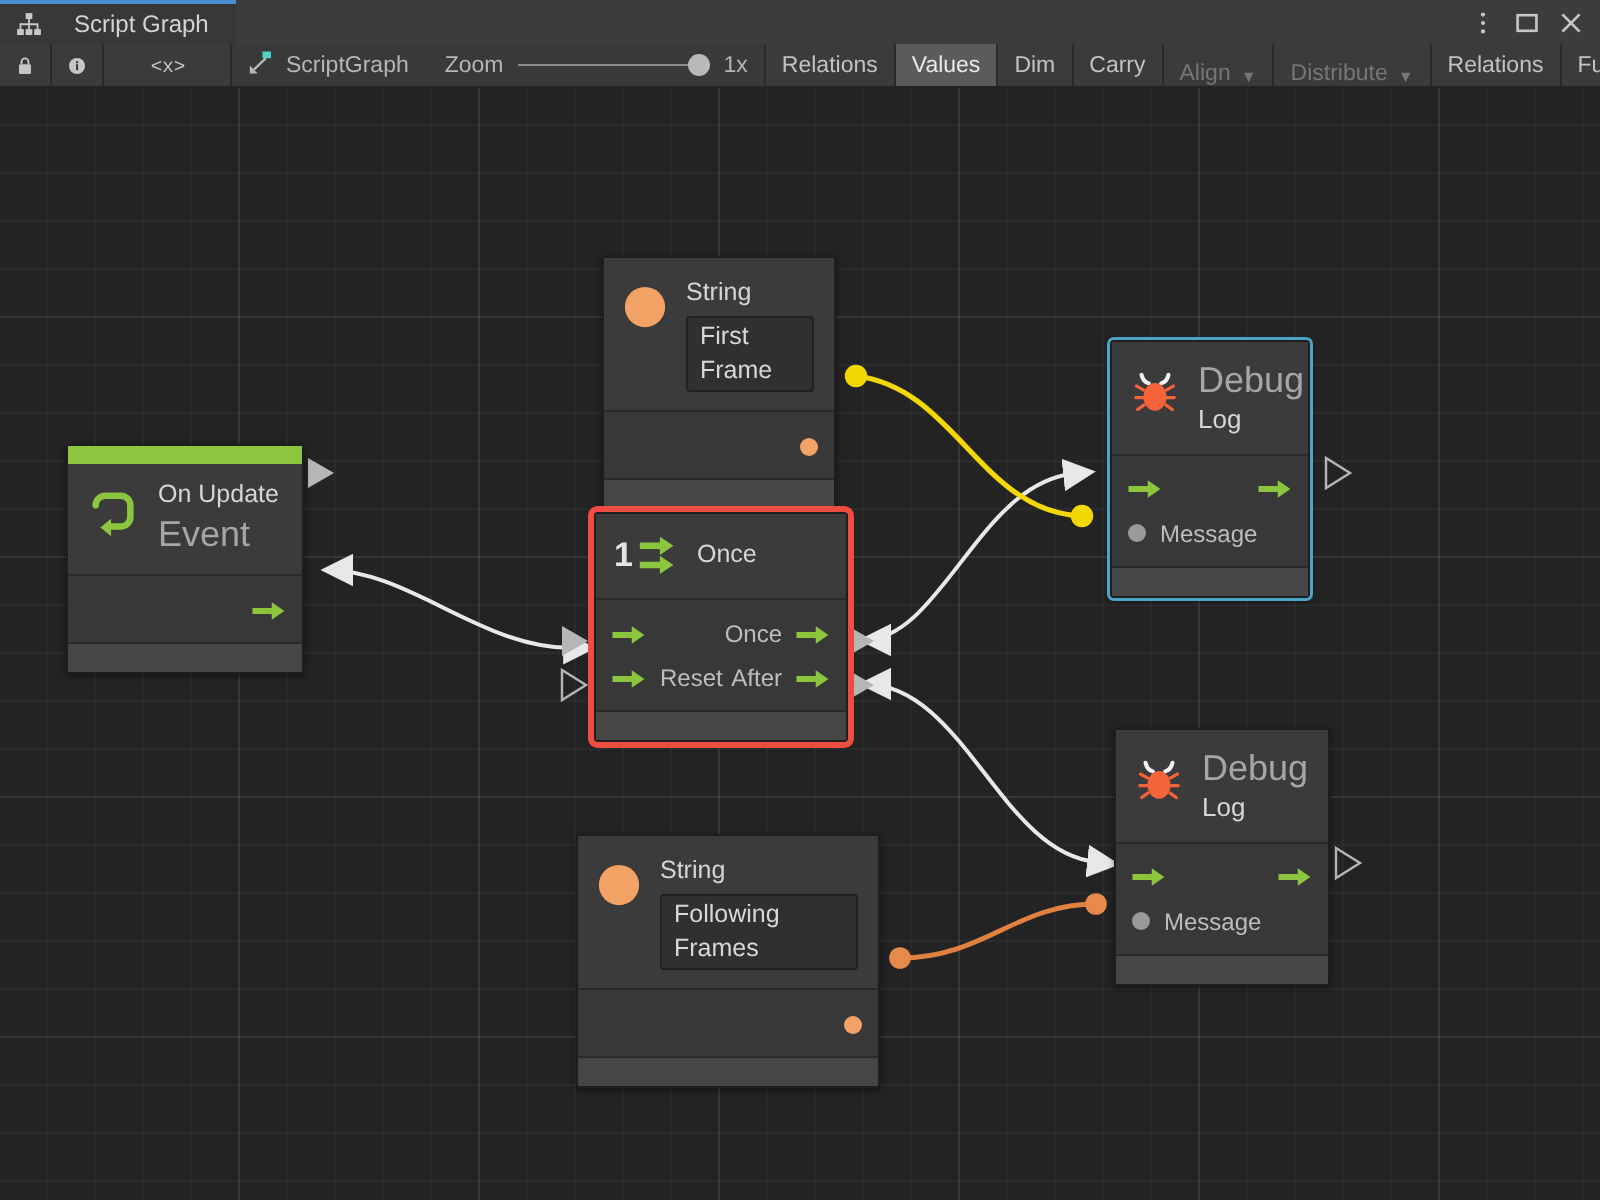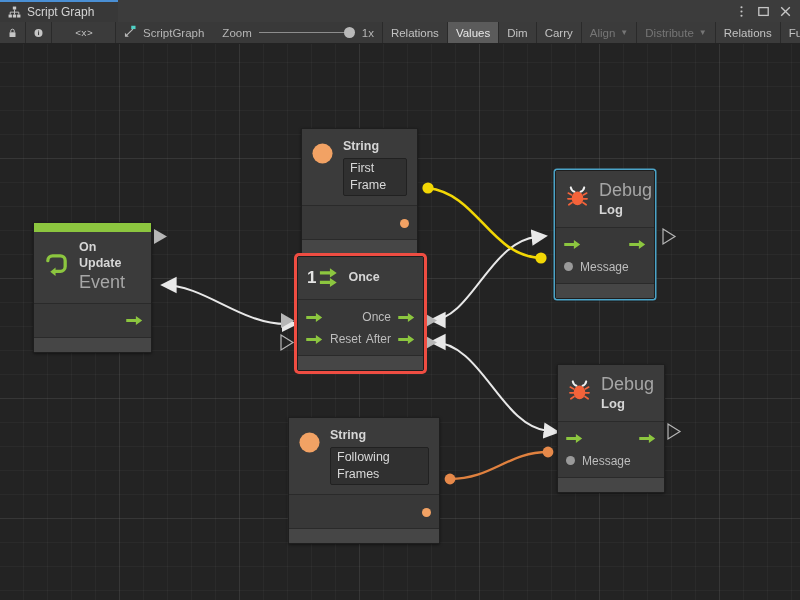--- a/index.html
+++ b/index.html
@@ -16,21 +16,21 @@
 
   
   .tabbar {
     position:absolute; top:0; left:0; width:800px; height:22px;
     background:#3c3c3c;
     display:flex; align-items:flex-end;
   }
   .tab {
     position:relative;
     height:22px; padding:0 14px 0 8px;
-    display:flex; align-items:center; gap:6px;
+    display:flex; align-items:center; gap:16px;
     background:#383838;
     color:#d2d2d2; font-size:12px;
     border-top:2px solid #4a8fd4;
     min-width:118px;
   }
   .tab-icon { width:13px; height:13px; display:block; flex:0 0 auto; }
   .tab-label { white-space:nowrap; font-size:12px; color:#d4d4d4; }
 
   .winctl {
     position:absolute; right:4px; top:0; height:22px;
@@ -51,21 +51,21 @@
     display:flex; align-items:center; justify-content:center;
     padding:0 8px;
     border-right:1px solid #2a2a2a;
     color:#c2c2c2;
     background:#3b3b3b;
     white-space:nowrap;
   }
   .tbtn.icon { min-width:26px; }
   .tbtn.wide { min-width:64px; }
   .tbtn.active { background:#5b5b5b; color:#e8e8e8; }
-  .tbtn.dim { color:#767676; }
+  .tbtn.dim { color:#767676;align-items:flex-end; }
   .tbtn.sep-left { border-left:1px solid #2a2a2a;text-align:center; }
 
   .graphname {
     display:flex; align-items:center; gap:6px;
     padding:0 10px 0 8px; color:#b6b6b6;
   }
   .zoomgrp { display:flex; align-items:center; gap:7px; padding:0 8px; }
   .zoom-label { color:#b6b6b6; }
   .slider { position:relative; width:96px; height:14px; display:flex; align-items:center; }
   .slider-track { position:absolute; left:0; right:0; height:1.5px; background:#8d8d8d; }
@@ -101,21 +101,21 @@
     border:1px solid #1e1e1e;
     border-radius:2px;
     box-shadow:0 1px 3px rgba(0,0,0,.45);
   }
   .node-accent { height:9px; width:100%; }
   .node-head {
     display:flex; align-items:center; gap:9px;
     padding:8px 10px 9px 9px;
     background:#3b3b3b;
   }
-  .node-title { font-size:12.5px; color:#d6d6d6; line-height:1.25;font-weight:bold; }
+  .node-title { font-size:12.5px; color:#d6d6d6; line-height:1.25; }
   .node-sub { font-size:18px; color:#a6a6a6; line-height:1.25; }
   .node-body {
     border-top:1px solid #2a2a2a;
     background:#383838;
     padding:6px 0 5px 0;
   }
   .node-foot {
     border-top:1px solid #2a2a2a;
     background:#464646;
     height:15px;

